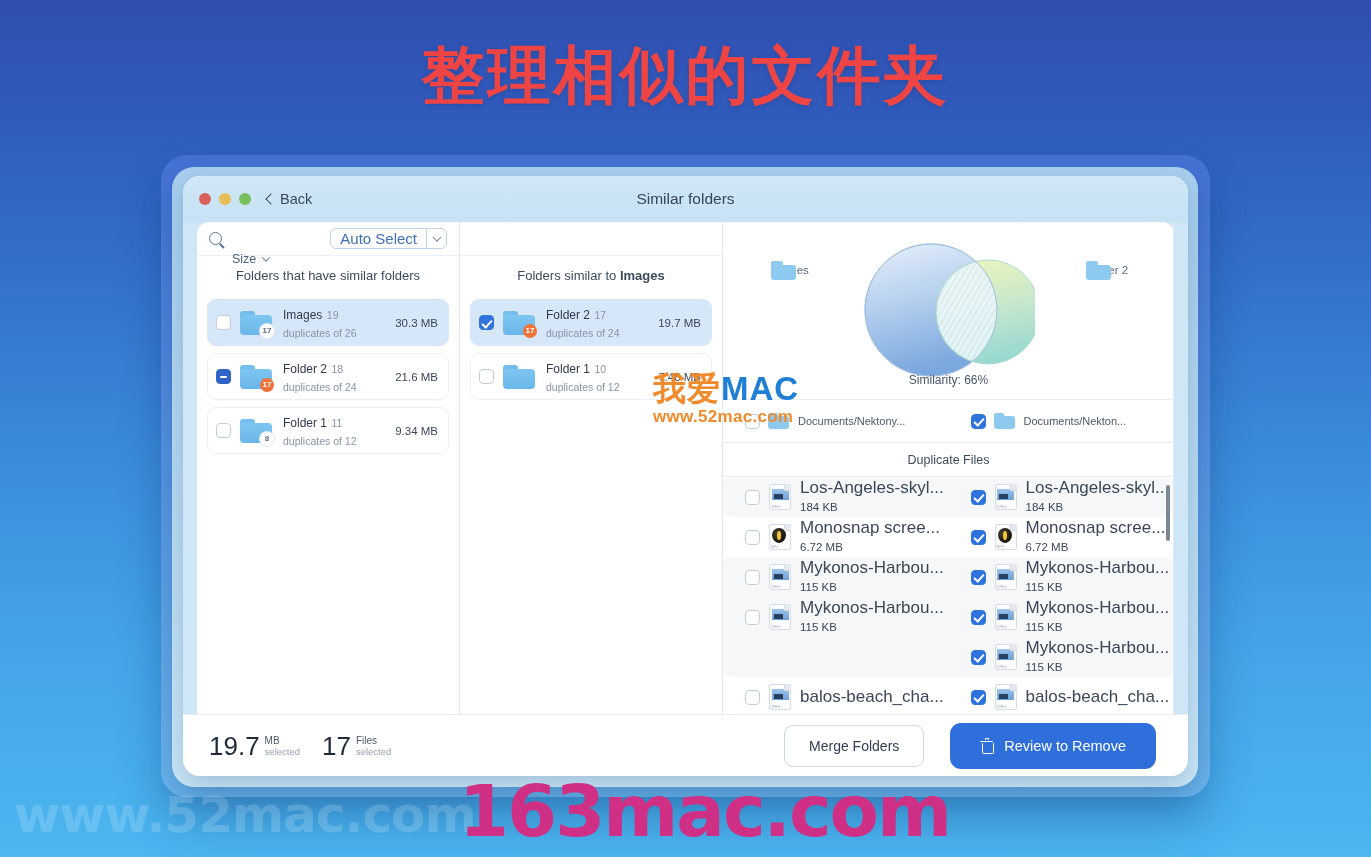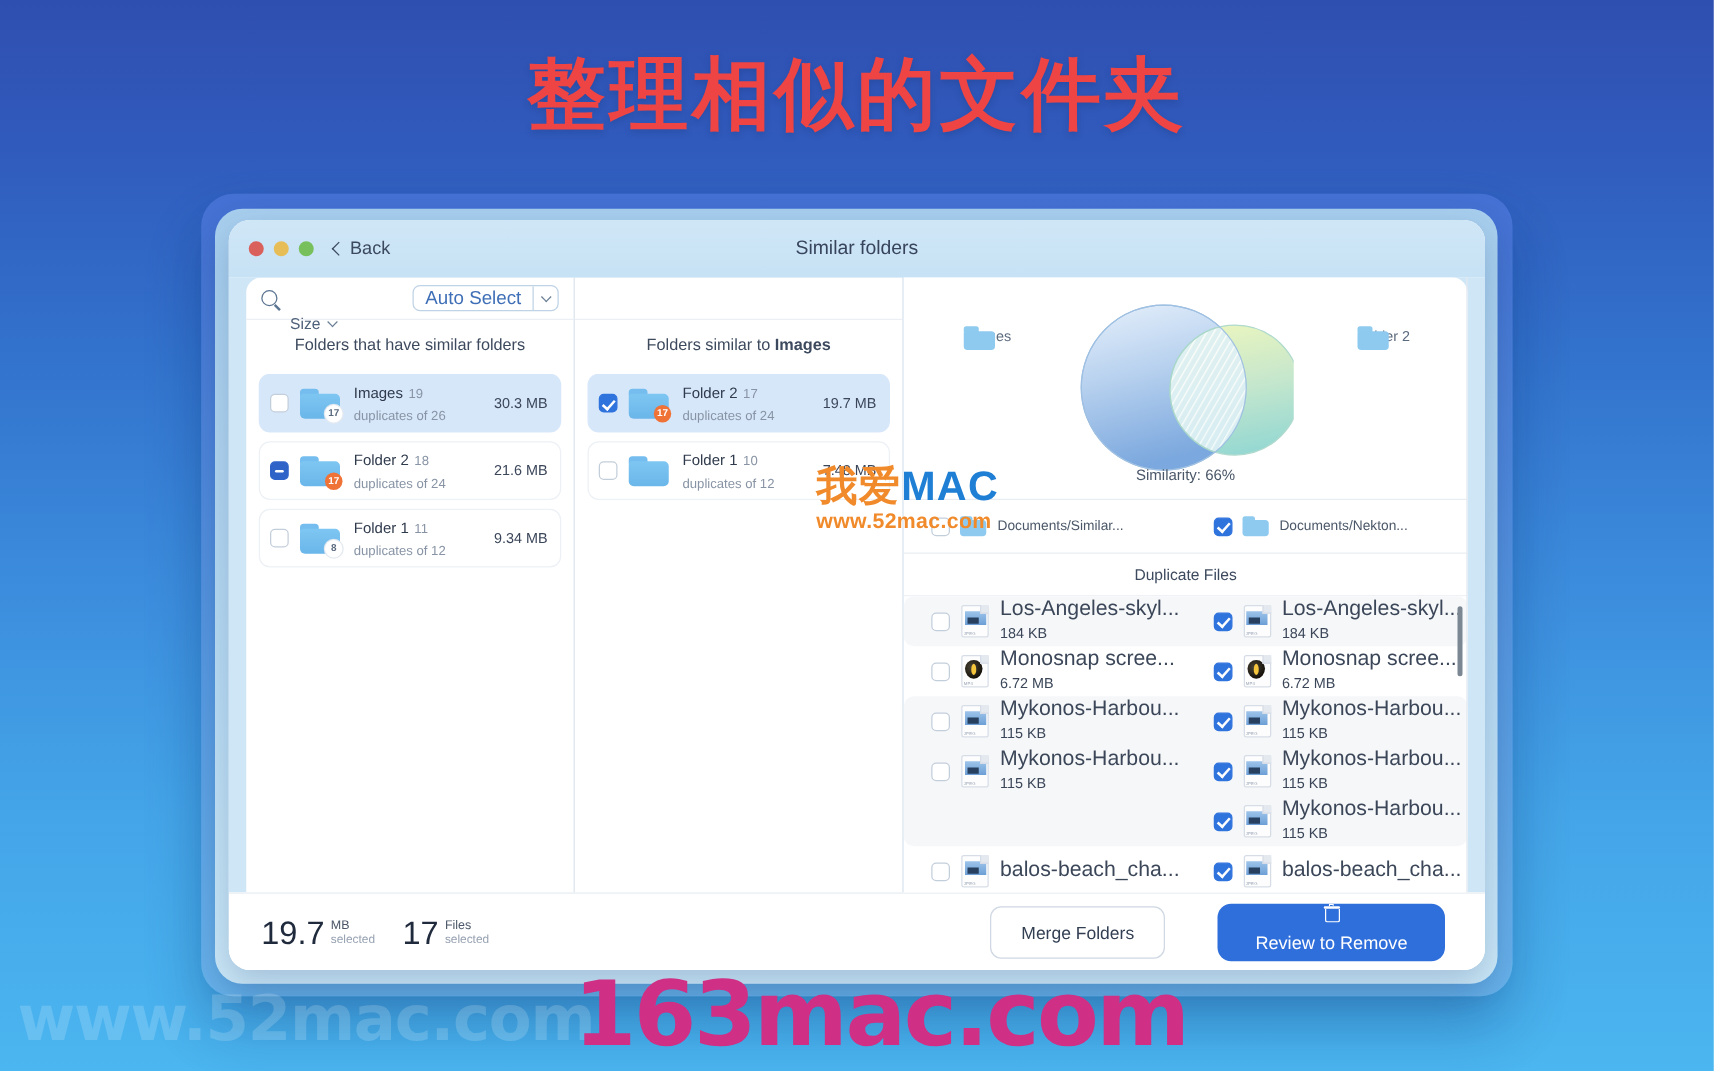--- a/index.html
+++ b/index.html
@@ -293,24 +293,24 @@
   .stat .u1 { font-size: 10px; color: #4b5768; display: block; }
   .stat .u2 { font-size: 9.5px; color: #96a1b1; display: block; }
   .footer-spacer { flex: 1; }
   .btn-merge {
     height: 42px; padding: 0 24px;
     border: 1px solid #cfd8e3; border-radius: 9px;
     display: flex; align-items: center; justify-content: center;
     font-size: 14px; color: #323e52; background: #fff;
   }
   .btn-review {
-    height: 46px; padding: 0 30px; margin-left: 20px;
+    height: 46px; padding: 0 30px; margin-left: 4px;
     background: #2f6fdb; border-radius: 11px;
     display: flex; align-items: center; gap: 11px;
-    color: #fff; font-size: 14.5px; flex-direction: column;
+    color: #fff; font-size: 14.5px;
   }
   .trash {
     width: 13px; height: 15px; position: relative; flex: 0 0 13px;
   }
   .trash::before {
     content: ""; position: absolute; left: 0; top: 2.5px; width: 13px; height: 1.6px;
     background: #fff; border-radius: 1px;
   }
   .trash::after {
     content: ""; position: absolute; left: 1.8px; top: 4.5px;
@@ -518,21 +518,21 @@
         <div class="similarity">Similarity: 66%</div>
       </div>
 
       <div class="paths-row">
         <div class="path-cell">
           <span class="cbx"></span>
           <span class="path-ic">
               <span class="tab"></span>
               <span class="bod"></span>
             </span>
-          <span class="path-txt">Documents/Similar...</span>
+          <span class="path-txt">Documents/Nektony...</span>
         </div>
         <div class="path-cell">
           <span class="cbx checked"></span>
           <span class="path-ic">
               <span class="tab"></span>
               <span class="bod"></span>
             </span>
           <span class="path-txt">Documents/Nekton...</span>
         </div>
       </div>

